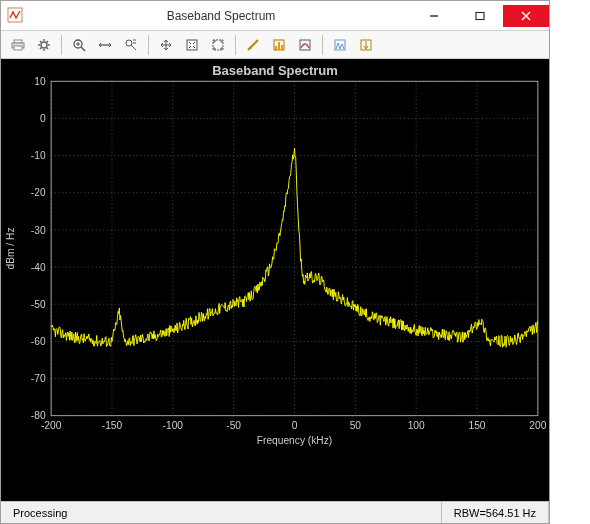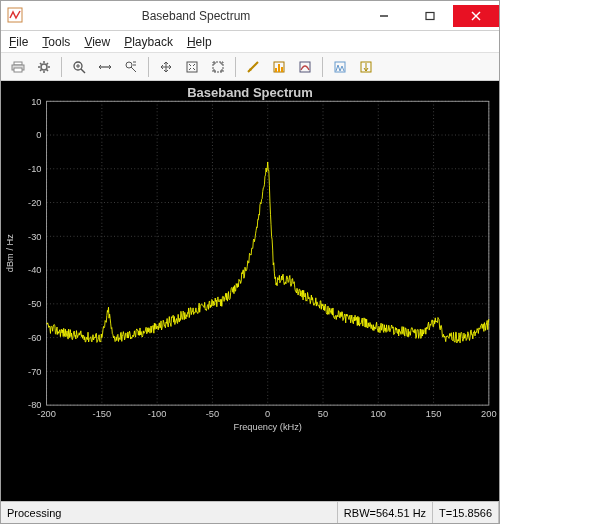--- a/index.html
+++ b/index.html
@@ -1,17 +1,17 @@
 <!DOCTYPE html>
 <html><head>
 <meta charset="utf-8">
 <style>
   * { margin: 0; padding: 0; box-sizing: border-box; }
   body { font-family: "Segoe UI", Arial, sans-serif; font-size: 12px; background: #fff; }
-  .window { width: 500px; height: 524px; border: 1px solid #a0a0a0; display: flex; flex-direction: column; background: #b91c1c; }
+  .window { width: 550px; height: 524px; border: 1px solid #a0a0a0; display: flex; flex-direction: column; background: #b91c1c; }
   .titlebar { height: 30px; background: #fff; display: flex; align-items: center; border-bottom: 1px solid #d0d0d0; }
   .titlebar-icon { width: 18px; height: 18px; margin: 0 6px; }
   .titlebar-title { flex: 1; text-align: center; font-size: 12px; color: #333; }
   .titlebar-buttons { display: flex; }
   .tb-btn { width: 46px; height: 22px; display: flex; align-items: center; justify-content: center; font-size: 14px; }
   .tb-btn.min { color: #333; }
   .tb-btn.max { color: #333; }
   .tb-btn.close { background: #e81123; color: #fff; width: 46px; height: 22px; }
   .menubar { height: 22px; display: flex; align-items: center; padding: 0 8px; gap: 14px; border-bottom: 1px solid #e0e0e0; background: #fff; }
   .menu-item { font-size: 12px; color: #222; cursor: pointer; }
@@ -21,21 +21,21 @@
   .tool-sep { width: 1px; height: 20px; background: #c0c0c0; margin: 0 2px; }
   .plot-area { flex: 1; background: #000; position: relative; }
   .plot-title { position: absolute; top: 4px; left: 0; right: 0; text-align: center; color: #ccc; font-weight: bold; font-size: 13px; }
   svg.chart { position: absolute; inset: 0; }
   .axis-label { fill: #ccc; font-size: 11px; font-family: Arial; }
   .tick-label { fill: #ccc; font-size: 11px; font-family: Arial; }
   .grid-line { stroke: #555; stroke-width: 1; stroke-dasharray: 1 3; }
   .axis-box { stroke: #aaa; fill: none; stroke-width: 1; }
   .trace { stroke: #ffff00; fill: none; stroke-width: 1; }
   .statusbar { height: 22px; display: flex; align-items: center; border-top: 1px solid #c0c0c0; font-size: 11px; background: #f0f0f0; }
-  .status-cell { padding: 0 6px; border-right: 1px solid #c0c0c0; height: 100%; display: flex; align-items: center; }
+  .status-cell { padding: 0 12px; border-right: 1px solid #c0c0c0; height: 100%; display: flex; align-items: center; }
   .status-cell.stretch { flex: 1; }
 </style>
 </head>
 <body>
 
 <div class="window">
 
   <div class="titlebar">
     <span class="titlebar-icon">
       <svg viewBox="0 0 16 16" width="16" height="16">
@@ -57,27 +57,20 @@
       </div>
       <div class="tb-btn close">
         <svg width="10" height="10" viewBox="0 0 10 10">
             <line x1="1" y1="1" x2="9" y2="9" stroke="#fff" stroke-width="1.5"></line>
             <line x1="9" y1="1" x2="1" y2="9" stroke="#fff" stroke-width="1.5"></line>
           </svg>
       </div>
     </div>
   </div>
 
-  <div class="menubar">
-    <span class="menu-item"><span class="ul">F</span><span>ile</span></span>
-    <span class="menu-item"><span class="ul">T</span><span>ools</span></span>
-    <span class="menu-item"><span class="ul">V</span><span>iew</span></span>
-    <span class="menu-item"><span class="ul">P</span><span>layback</span></span>
-    <span class="menu-item"><span class="ul">H</span><span>elp</span></span>
-  </div>
 
   <div class="toolbar">
     <div class="tool-btn">
         <svg width="14" height="14" viewBox="0 0 14 14">
           <rect x="3" y="2" width="8" height="3" fill="#fff" stroke="#888"></rect>
           <rect x="1" y="5" width="12" height="5" fill="#ddd" stroke="#888"></rect>
           <rect x="3" y="8" width="8" height="4" fill="#fff" stroke="#888"></rect>
         </svg>
       </div>
     <div class="tool-btn">
@@ -237,16 +230,15 @@
           <text x="316" y="414" text-anchor="middle" class="axis-label">Frequency (kHz)</text>
           <text x="0" y="0" text-anchor="middle" class="axis-label" transform="translate(14 204) rotate(-90)">dBm / Hz</text>
           <path d="M54.0 287.1 L54.7 288.1 L55.3 286.5 L56.0 289.1 L56.6 292.0 L57.3 290.2 L57.9 292.0 L58.6 299.1 L59.2 291.0 L59.9 290.2 L60.5 291.3 L61.2 296.5 L61.9 291.3 L62.5 288.9 L63.2 288.5 L63.8 290.0 L64.5 299.3 L65.1 300.1 L65.8 293.6 L66.4 291.5 L67.1 300.3 L67.8 296.9 L68.4 298.8 L69.1 296.7 L69.7 294.6 L70.4 302.9 L71.0 296.6 L71.7 294.1 L72.3 298.5 L73.0 294.8 L73.7 302.8 L74.3 293.0 L75.0 298.7 L75.6 302.7 L76.3 294.0 L76.9 303.0 L77.6 301.2 L78.2 296.0 L78.9 302.4 L79.5 305.8 L80.2 293.9 L80.9 304.1 L81.5 298.1 L82.2 294.6 L82.8 302.9 L83.5 298.6 L84.1 306.1 L84.8 306.3 L85.4 301.8 L86.1 297.3 L86.8 296.2 L87.4 302.7 L88.1 301.3 L88.7 305.7 L89.4 295.7 L90.0 300.1 L90.7 303.9 L91.3 301.2 L92.0 301.0 L92.6 298.2 L93.3 301.1 L94.0 298.7 L94.6 296.0 L95.3 302.8 L95.9 300.8 L96.6 304.9 L97.2 300.9 L97.9 301.7 L98.5 306.8 L99.2 303.0 L99.8 309.2 L100.5 309.0 L101.2 303.7 L101.8 304.9 L102.5 306.3 L103.1 297.6 L103.8 309.2 L104.4 306.1 L105.1 305.2 L105.7 303.9 L106.4 303.0 L107.1 308.0 L107.7 309.1 L108.4 304.4 L109.0 300.6 L109.7 306.8 L110.3 305.0 L111.0 303.7 L111.6 304.5 L112.3 299.6 L113.0 298.9 L113.6 309.7 L114.3 308.5 L114.9 306.6 L115.6 304.2 L116.2 300.7 L116.9 308.7 L117.5 308.4 L118.2 309.3 L118.8 299.7 L119.5 304.1 L120.2 300.7 L120.8 294.7 L121.5 290.8 L122.1 292.4 L122.8 291.0 L123.4 283.8 L124.1 284.6 L124.7 285.9 L125.4 278.0 L126.1 271.8 L126.7 274.0 L127.4 268.0 L128.0 281.0 L128.7 276.2 L129.3 281.1 L130.0 287.8 L130.6 293.3 L131.3 292.2 L131.9 299.4 L132.6 300.5 L133.3 304.5 L133.9 302.1 L134.6 305.7 L135.2 308.7 L135.9 307.4 L136.5 303.2 L137.2 307.5 L137.8 301.4 L138.5 300.2 L139.2 308.6 L139.8 304.3 L140.5 304.5 L141.1 306.4 L141.8 298.1 L142.4 297.7 L143.1 308.5 L143.7 302.8 L144.4 300.2 L145.0 296.9 L145.7 300.5 L146.4 306.7 L147.0 304.4 L147.7 298.6 L148.3 299.0 L149.0 300.2 L149.6 304.5 L150.3 297.3 L150.9 304.6 L151.6 300.1 L152.3 296.4 L152.9 299.4 L153.6 305.7 L154.2 303.7 L154.9 305.0 L155.5 303.2 L156.2 301.1 L156.8 303.0 L157.5 300.0 L158.1 296.0 L158.8 301.2 L159.5 303.5 L160.1 295.7 L160.8 293.7 L161.4 295.4 L162.1 295.0 L162.7 301.1 L163.4 296.2 L164.0 301.4 L164.7 292.6 L165.3 300.7 L166.0 296.8 L166.7 301.2 L167.3 303.4 L168.0 301.5 L168.6 296.0 L169.3 299.0 L169.9 297.4 L170.6 297.2 L171.2 294.9 L171.9 291.8 L172.6 299.5 L173.2 298.8 L173.9 292.4 L174.5 297.5 L175.2 292.3 L175.8 293.6 L176.5 298.8 L177.1 295.9 L177.8 290.3 L178.4 298.0 L179.1 291.3 L179.8 289.9 L180.4 289.7 L181.1 298.8 L181.7 286.9 L182.4 294.3 L183.0 287.5 L183.7 289.0 L184.3 293.6 L185.0 290.4 L185.7 290.7 L186.3 294.8 L187.0 289.2 L187.6 286.5 L188.3 292.8 L188.9 291.6 L189.6 284.2 L190.2 295.0 L190.9 292.2 L191.6 291.1 L192.2 283.4 L192.9 285.7 L193.5 289.1 L194.2 291.1 L194.8 292.4 L195.5 285.7 L196.1 287.0 L196.8 281.4 L197.4 288.5 L198.1 291.5 L198.8 285.6 L199.4 279.1 L200.1 286.5 L200.7 287.1 L201.4 290.8 L202.0 279.3 L202.7 280.4 L203.3 279.7 L204.0 277.5 L204.6 285.8 L205.3 279.0 L206.0 288.5 L206.6 285.3 L207.3 283.3 L207.9 281.4 L208.6 286.1 L209.2 287.3 L209.9 276.5 L210.5 283.1 L211.2 285.6 L211.9 281.2 L212.5 283.7 L213.2 272.9 L213.8 277.4 L214.5 282.5 L215.1 282.3 L215.8 272.6 L216.4 274.3 L217.1 282.8 L217.8 274.2 L218.4 279.2 L219.1 281.9 L219.7 276.9 L220.4 279.2 L221.0 274.3 L221.7 275.4 L222.3 268.9 L223.0 280.3 L223.6 277.1 L224.3 268.6 L225.0 268.8 L225.6 276.7 L226.3 272.9 L226.9 273.1 L227.6 268.8 L228.2 276.6 L228.9 274.8 L229.5 273.8 L230.2 274.2 L230.9 268.8 L231.5 273.5 L232.2 273.3 L232.8 275.3 L233.5 275.3 L234.1 268.5 L234.8 263.2 L235.4 274.0 L236.1 267.3 L236.7 265.8 L237.4 264.1 L238.1 264.5 L238.7 265.1 L239.4 266.4 L240.0 267.5 L240.7 268.4 L241.3 262.2 L242.0 271.0 L242.6 270.4 L243.3 272.0 L243.9 269.5 L244.6 265.6 L245.3 264.7 L245.9 270.5 L246.6 261.5 L247.2 260.6 L247.9 268.7 L248.5 265.6 L249.2 267.3 L249.8 258.8 L250.5 259.9 L251.2 266.5 L251.8 261.0 L252.5 264.4 L253.1 265.7 L253.8 257.1 L254.4 261.2 L255.1 259.7 L255.7 267.5 L256.4 257.6 L257.1 255.8 L257.7 261.3 L258.4 261.2 L259.0 261.5 L259.7 258.6 L260.3 266.6 L261.0 258.7 L261.6 267.0 L262.3 255.7 L262.9 254.9 L263.6 255.5 L264.3 261.1 L264.9 256.7 L265.6 255.9 L266.2 251.5 L266.9 259.2 L267.5 251.5 L268.2 260.8 L268.8 257.5 L269.5 249.5 L270.1 258.0 L270.8 259.0 L271.5 257.5 L272.1 250.6 L272.8 245.6 L273.4 244.6 L274.1 246.1 L274.7 250.3 L275.4 243.8 L276.0 252.0 L276.7 242.3 L277.4 249.2 L278.0 248.8 L278.7 240.0 L279.3 242.1 L280.0 244.8 L280.6 239.9 L281.3 243.8 L281.9 235.0 L282.6 236.6 L283.3 236.4 L283.9 239.9 L284.6 237.5 L285.2 227.1 L285.9 228.5 L286.5 224.7 L287.2 223.7 L287.8 233.7 L288.5 231.0 L289.1 220.6 L289.8 224.8 L290.5 224.9 L291.1 223.7 L291.8 219.6 L292.4 212.9 L293.1 215.8 L293.7 215.1 L294.4 204.2 L295.0 205.0 L295.7 206.1 L296.4 206.1 L297.0 198.1 L297.7 198.3 L298.3 198.3 L299.0 189.0 L299.6 187.2 L300.3 190.4 L300.9 186.6 L301.6 181.1 L302.2 177.3 L302.9 172.8 L303.6 173.6 L304.2 163.9 L304.9 164.4 L305.5 157.9 L306.2 158.9 L306.8 146.8 L307.5 144.1 L308.1 145.4 L308.8 140.2 L309.4 139.5 L310.1 130.9 L310.8 126.5 L311.4 126.1 L312.1 122.9 L312.7 113.2 L313.4 111.3 L314.0 103.1 L314.7 107.8 L315.3 104.6 L316.0 95.9 L316.7 106.1 L317.3 105.8 L318.0 123.9 L318.6 142.4 L319.3 158.0 L319.9 169.8 L320.6 184.5 L321.2 187.5 L321.9 200.3 L322.5 217.9 L323.2 215.3 L323.9 227.6 L324.5 234.2 L325.2 232.1 L325.8 241.6 L326.5 239.1 L327.1 242.6 L327.8 232.9 L328.4 234.9 L329.1 235.5 L329.8 230.3 L330.4 239.1 L331.1 237.3 L331.7 236.8 L332.4 231.1 L333.0 235.7 L333.7 229.4 L334.3 228.8 L335.0 237.9 L335.6 241.3 L336.3 239.4 L337.0 238.0 L337.6 240.3 L338.3 231.4 L338.9 231.0 L339.6 235.0 L340.2 238.7 L340.9 237.5 L341.5 233.0 L342.2 230.4 L342.9 240.2 L343.5 243.3 L344.2 241.9 L344.8 234.5 L345.5 234.1 L346.1 240.0 L346.8 239.2 L347.4 237.8 L348.1 244.9 L348.8 249.0 L349.4 248.9 L350.1 251.2 L350.7 245.6 L351.4 249.4 L352.0 253.6 L352.7 249.3 L353.3 246.8 L354.0 246.8 L354.6 254.8 L355.3 248.4 L356.0 250.7 L356.6 256.1 L357.3 247.8 L357.9 259.4 L358.6 248.0 L359.2 253.7 L359.9 255.8 L360.5 251.4 L361.2 260.6 L361.9 260.0 L362.5 260.8 L363.2 250.5 L363.8 254.0 L364.5 258.2 L365.1 256.4 L365.8 257.9 L366.4 263.8 L367.1 260.2 L367.7 253.6 L368.4 259.5 L369.1 256.6 L369.7 261.5 L370.4 265.5 L371.0 265.8 L371.7 263.4 L372.3 263.7 L373.0 256.9 L373.6 266.7 L374.3 261.6 L375.0 263.0 L375.6 266.2 L376.3 266.6 L376.9 265.9 L377.6 269.2 L378.2 260.6 L378.9 260.3 L379.5 270.5 L380.2 263.9 L380.8 266.5 L381.5 264.7 L382.2 271.2 L382.8 266.3 L383.5 272.1 L384.1 264.2 L384.8 267.2 L385.4 274.5 L386.1 276.2 L386.7 276.6 L387.4 266.7 L388.0 276.0 L388.7 276.5 L389.4 268.8 L390.0 271.3 L390.7 274.3 L391.3 275.6 L392.0 269.5 L392.6 277.4 L393.3 268.9 L393.9 278.0 L394.6 280.6 L395.3 281.6 L395.9 278.3 L396.6 277.8 L397.2 282.6 L397.9 278.0 L398.5 277.3 L399.2 279.6 L399.8 272.1 L400.5 273.5 L401.1 280.3 L401.8 280.9 L402.5 274.1 L403.1 279.2 L403.8 273.3 L404.4 273.6 L405.1 283.8 L405.7 282.4 L406.4 279.6 L407.0 276.0 L407.7 277.3 L408.4 286.6 L409.0 276.1 L409.7 278.4 L410.3 276.6 L411.0 278.7 L411.6 280.1 L412.3 282.6 L412.9 278.4 L413.6 277.3 L414.3 286.6 L414.9 282.9 L415.6 277.3 L416.2 283.1 L416.9 286.6 L417.5 287.7 L418.2 279.6 L418.8 284.3 L419.5 277.5 L420.1 283.6 L420.8 283.5 L421.5 279.8 L422.1 289.8 L422.8 278.8 L423.4 289.2 L424.1 280.0 L424.7 290.4 L425.4 287.6 L426.0 287.3 L426.7 287.6 L427.4 282.5 L428.0 280.8 L428.7 290.4 L429.3 281.3 L430.0 280.7 L430.6 280.9 L431.3 291.5 L431.9 281.7 L432.6 291.9 L433.2 282.2 L433.9 291.3 L434.6 292.7 L435.2 286.5 L435.9 291.2 L436.5 290.7 L437.2 286.1 L437.8 289.1 L438.5 293.4 L439.1 288.7 L439.8 292.4 L440.5 295.3 L441.1 288.7 L441.8 295.7 L442.4 291.3 L443.1 293.8 L443.7 293.6 L444.4 288.7 L445.0 285.8 L445.7 293.8 L446.3 295.0 L447.0 297.7 L447.7 290.6 L448.3 291.9 L449.0 298.3 L449.6 291.6 L450.3 286.9 L450.9 295.3 L451.6 291.5 L452.2 287.7 L452.9 296.3 L453.5 297.9 L454.2 288.8 L454.9 296.0 L455.5 292.6 L456.2 297.8 L456.8 288.9 L457.5 295.8 L458.1 296.6 L458.8 295.3 L459.4 289.4 L460.1 292.5 L460.8 297.1 L461.4 293.8 L462.1 293.0 L462.7 289.1 L463.4 290.7 L464.0 292.9 L464.7 291.3 L465.3 300.4 L466.0 299.6 L466.6 298.6 L467.3 292.0 L468.0 294.9 L468.6 292.7 L469.3 298.6 L469.9 299.1 L470.6 294.0 L471.2 302.1 L471.9 294.1 L472.5 297.1 L473.2 297.0 L473.9 300.2 L474.5 296.7 L475.2 290.9 L475.8 299.2 L476.5 300.2 L477.1 291.2 L477.8 298.6 L478.4 302.3 L479.1 292.6 L479.8 293.0 L480.4 297.7 L481.1 302.6 L481.7 302.8 L482.4 293.8 L483.0 303.0 L483.7 296.9 L484.3 298.1 L485.0 301.3 L485.6 295.7 L486.3 292.5 L487.0 292.1 L487.6 293.8 L488.3 297.3 L488.9 295.8 L489.6 298.7 L490.2 294.2 L490.9 294.2 L491.5 305.0 L492.2 303.7 L492.9 294.8 L493.5 294.7 L494.2 294.6 L494.8 304.9 L495.5 300.7 L496.1 300.2 L496.8 293.8 L497.4 305.0 L498.1 302.3 L498.7 294.4 L499.4 302.2 L500.1 294.6 L500.7 299.8 L501.4 297.2 L502.0 296.6 L502.7 292.5 L503.3 300.0 L504.0 291.8 L504.6 293.9 L505.3 292.6 L506.0 287.9 L506.6 285.6 L507.3 295.1 L507.9 292.1 L508.6 288.1 L509.2 289.5 L509.9 286.4 L510.5 283.1 L511.2 283.3 L511.8 291.0 L512.5 290.9 L513.2 283.8 L513.8 287.8 L514.5 280.6 L515.1 285.7 L515.8 284.3 L516.4 285.3 L517.1 286.3 L517.7 280.2 L518.4 281.5 L519.0 282.6 L519.7 293.1 L520.4 294.8 L521.0 289.9 L521.7 289.6 L522.3 294.2 L523.0 303.0 L523.6 303.0 L524.3 300.1 L524.9 303.7 L525.6 302.1 L526.3 305.3 L526.9 308.8 L527.6 302.2 L528.2 302.9 L528.9 301.8 L529.5 303.0 L530.2 303.7 L530.8 304.9 L531.5 299.2 L532.1 302.5 L532.8 299.8 L533.5 298.3 L534.1 306.5 L534.8 306.9 L535.4 307.7 L536.1 297.8 L536.7 307.9 L537.4 309.3 L538.0 309.4 L538.7 297.6 L539.4 297.8 L540.0 310.4 L540.7 309.0 L541.3 306.3 L542.0 308.2 L542.6 298.4 L543.3 303.7 L543.9 310.3 L544.6 298.8 L545.3 297.7 L545.9 298.5 L546.6 305.0 L547.2 308.3 L547.9 306.0 L548.5 298.7 L549.2 304.8 L549.8 301.8 L550.5 300.3 L551.1 307.4 L551.8 306.1 L552.5 304.0 L553.1 297.1 L553.8 299.7 L554.4 304.1 L555.1 307.4 L555.7 304.0 L556.4 296.1 L557.0 294.9 L557.7 300.8 L558.4 300.2 L559.0 305.6 L559.7 297.6 L560.3 298.2 L561.0 295.8 L561.6 302.0 L562.3 297.7 L562.9 298.4 L563.6 295.7 L564.2 293.3 L564.9 295.3 L565.6 299.1 L566.2 292.5 L566.9 294.0 L567.5 293.9 L568.2 290.0 L568.8 289.3 L569.5 287.7 L570.1 293.2 L570.8 288.4 L571.5 287.9 L572.1 296.7 L572.8 286.2 L573.4 289.3 L574.1 295.4 L574.7 290.0 L575.4 286.4 L576.0 283.7 L576.7 294.6 L577.3 286.7 L578.0 282.0 " class="trace" stroke="#ffff00"></path>
         </g>
     </svg>
   </div>
 
   <div class="statusbar">
     <div class="status-cell stretch">Processing</div>
     <div class="status-cell">RBW=564.51 Hz</div>
-    <div class="status-cell">T=15.8566</div>
   </div>
 
 </div>
 
 </body></html>

